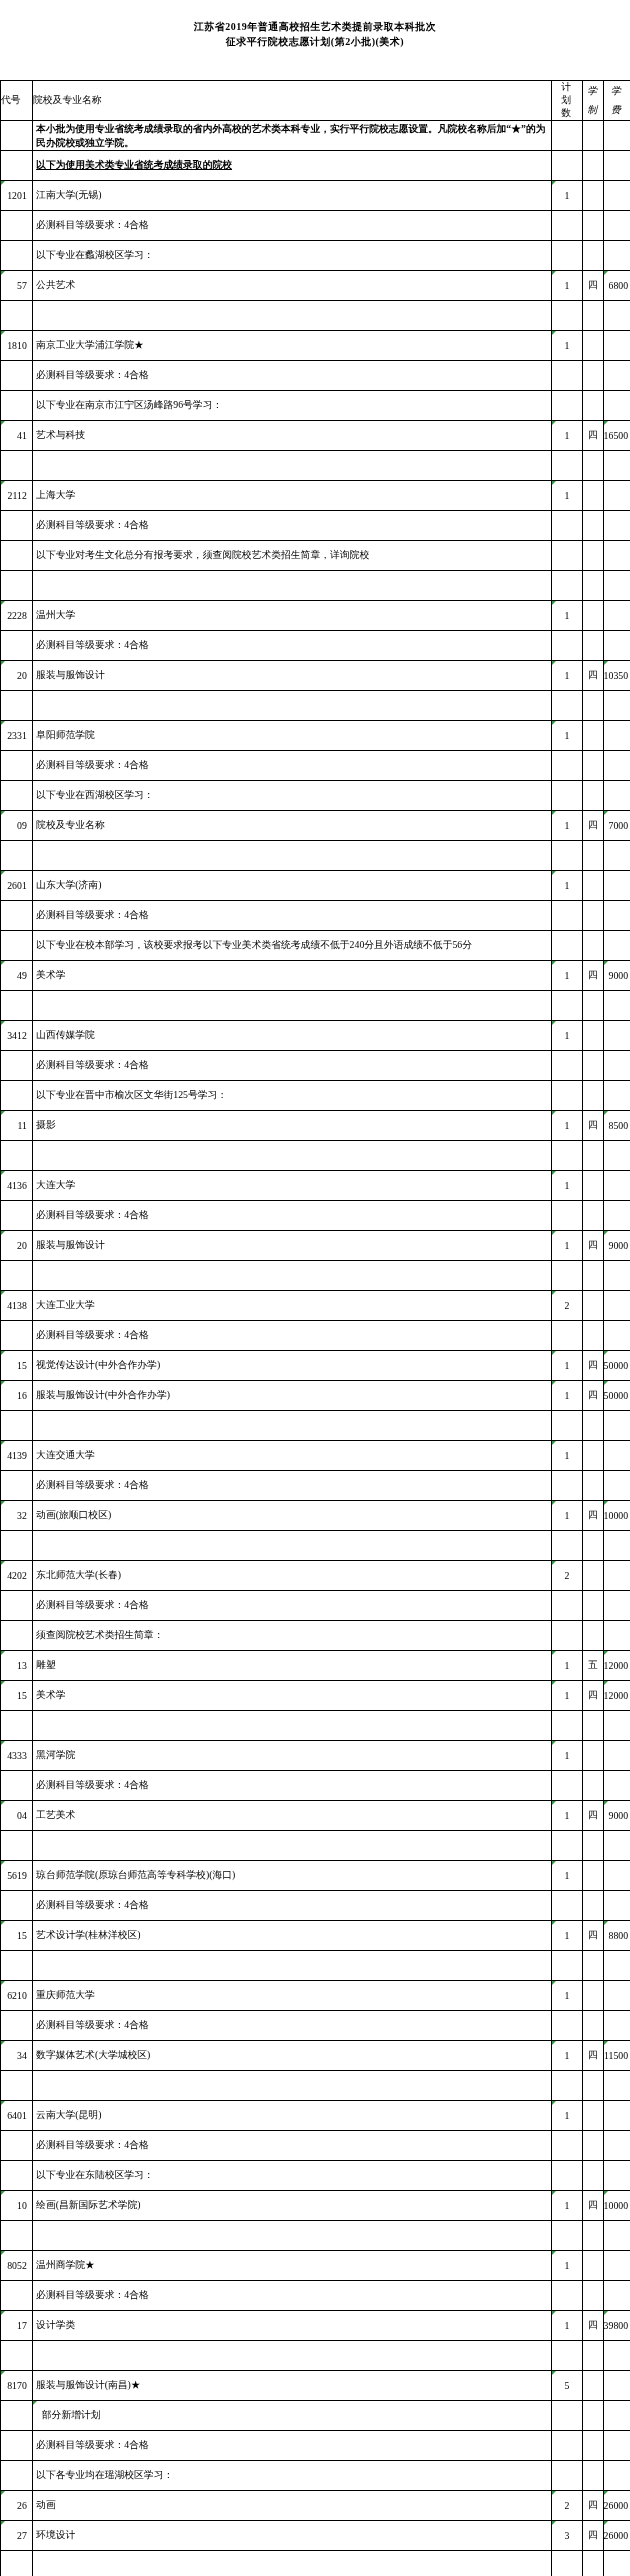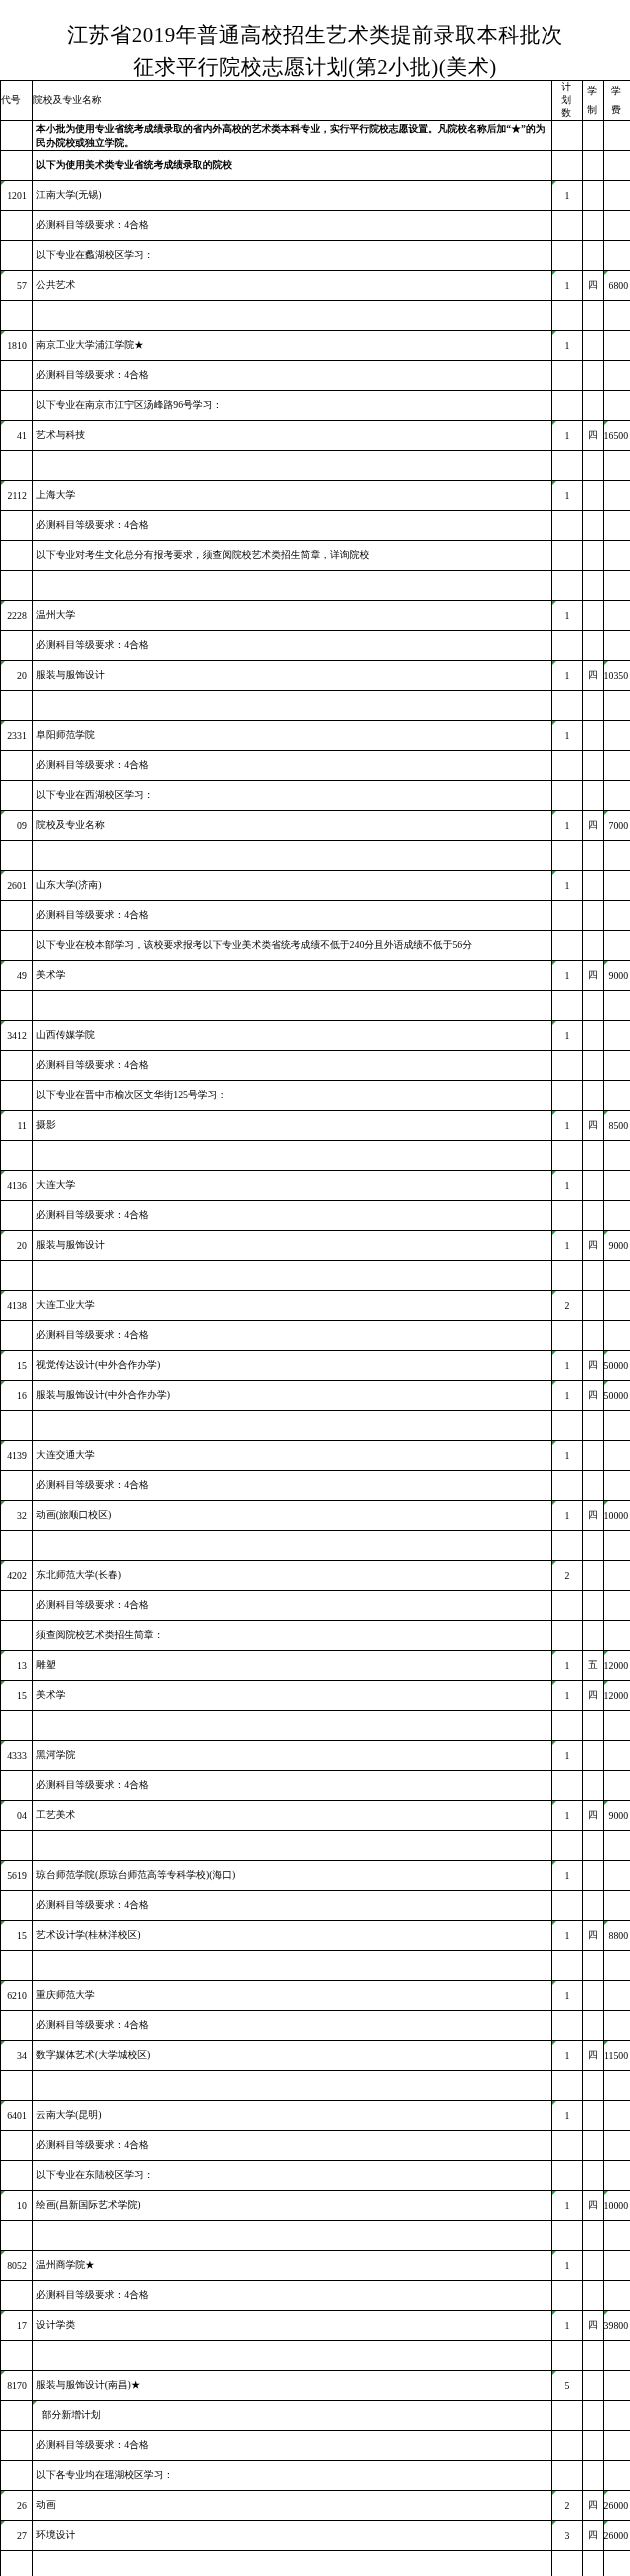--- a/index.html
+++ b/index.html
@@ -1,35 +1,35 @@
 <!DOCTYPE html>
 <html style="font-size:8.2px"><head>
 <meta charset="utf-8">
 <style>
   html,body{margin:0;padding:0;background:#ffffff;}
   body{width:630px;font-family:"Liberation Serif","DejaVu Serif",serif;color:#000;}
   .page{width:630px;}
   .title-block{height:80px;box-sizing:border-box;padding-top:18.5px;text-align:center;}
-  .title-line{font-size:21px;font-weight:normal;line-height:1.55;letter-spacing:0.5px;}
+  .title-line{font-size:10px;font-weight:bold;line-height:1.55;letter-spacing:0.5px;}
   table{width:630px;border-collapse:collapse;table-layout:fixed;}
   col.c1{width:32px;} col.c2{width:519px;} col.c3{width:31px;} col.c4{width:20.6px;} col.c5{width:27px;}
   td,th{border:1px solid #000;box-sizing:border-box;overflow:hidden;position:relative;
         font-size:9.8px;font-weight:normal;vertical-align:middle;padding:0;}
   thead th{height:40px;text-align:left;}
   .vh3{width:1.15em;margin:0 auto;word-break:break-all;line-height:1.3;}
-  .vh2{width:1.15em;margin:0 auto;word-break:break-all;line-height:1.85;}
+  .vh2{width:1.15em;margin:0 auto;word-break:break-all;line-height:1.85;font-style:italic;}
   tbody td{height:30px;}
   .c-code{text-align:right;padding-right:5.2px;}
   .c-name{text-align:left;padding-left:3.1px;padding-right:3.1px;}
   .c-plan{text-align:center;}
   .c-dur{text-align:center;}
   .c-fee{text-align:right;padding-right:1.5px;}
   tr.r-intro td{height:17px;font-weight:bold;}
   tr.r-intro .c-name{line-height:1.4;padding-top:1px;padding-bottom:1px;}
-  tr.r-section td{font-weight:bold;}
+  tr.r-section td{font-weight:bold;text-decoration:underline;}
   tr.r-inc .c-name{padding-left:8.8px;margin-left:23px;}
   .tri{position:absolute;top:0;left:0;width:0;height:0;
        border-top:4.1px solid #2e9b3e;border-right:4.1px solid transparent;}
 </style>
 </head>
 <body>
 
 <div class="page">
 
   <div class="title-block">

